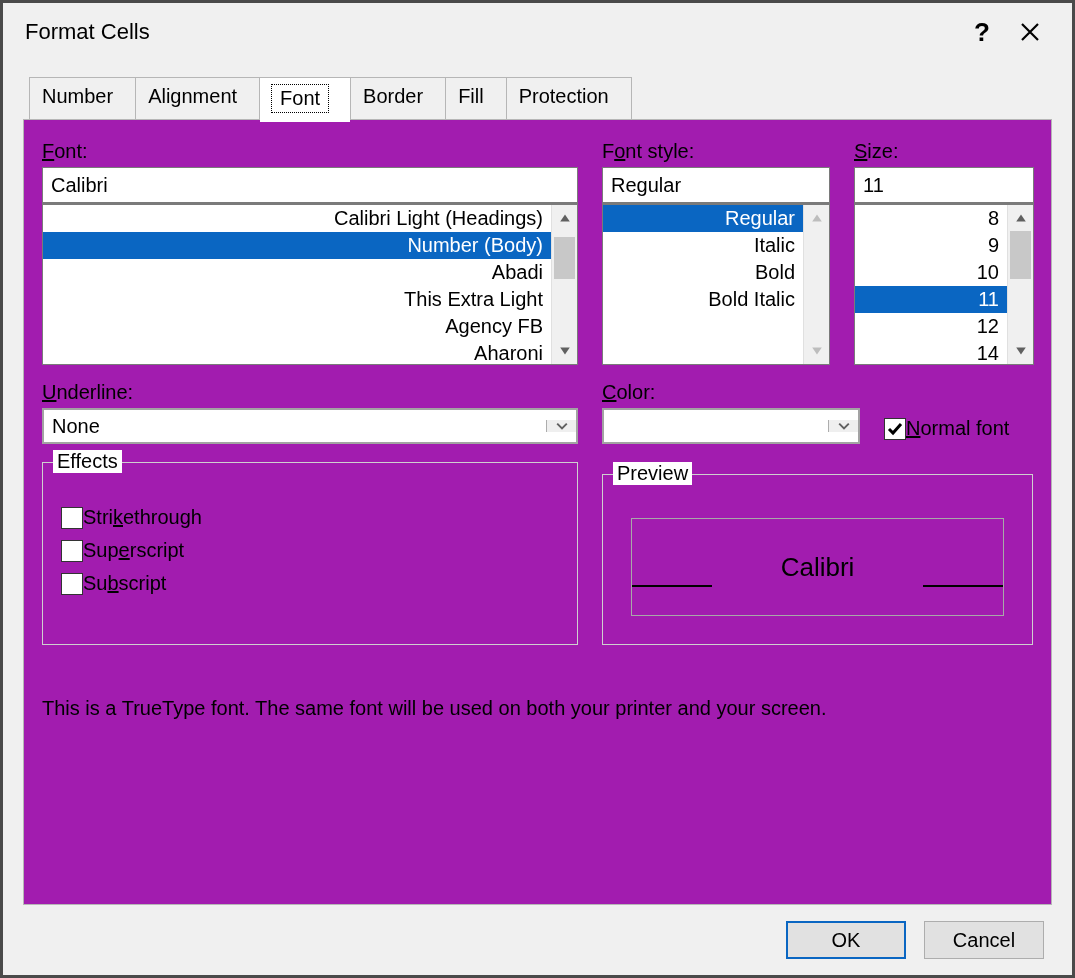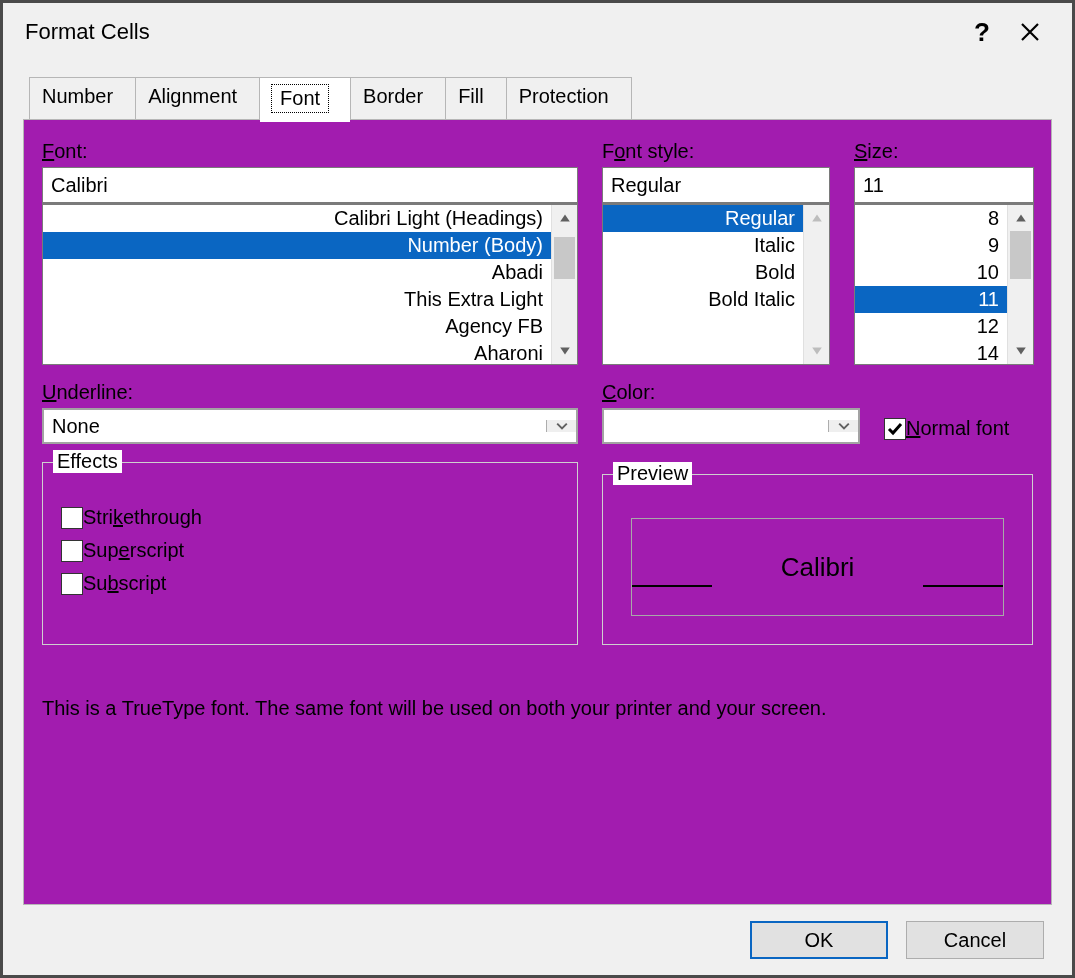--- a/index.html
+++ b/index.html
@@ -238,21 +238,21 @@
   .footer {
     height: 70px;
     display: flex;
     justify-content: flex-end;
     align-items: center;
     padding: 0 28px;
     gap: 18px;
     background: #f0f0f0;
   }
   .btn {
-    width: 138px; height: 38px;
+    width: 120px; height: 38px;
     border: 1px solid #adadad;
     background: #e1e1e1;
     font-size: 20px;
     display: flex; align-items: center; justify-content: center;
   }
   .btn.primary {
     border: 2px solid #0a66c2;
   }
 </style>
 </head>

